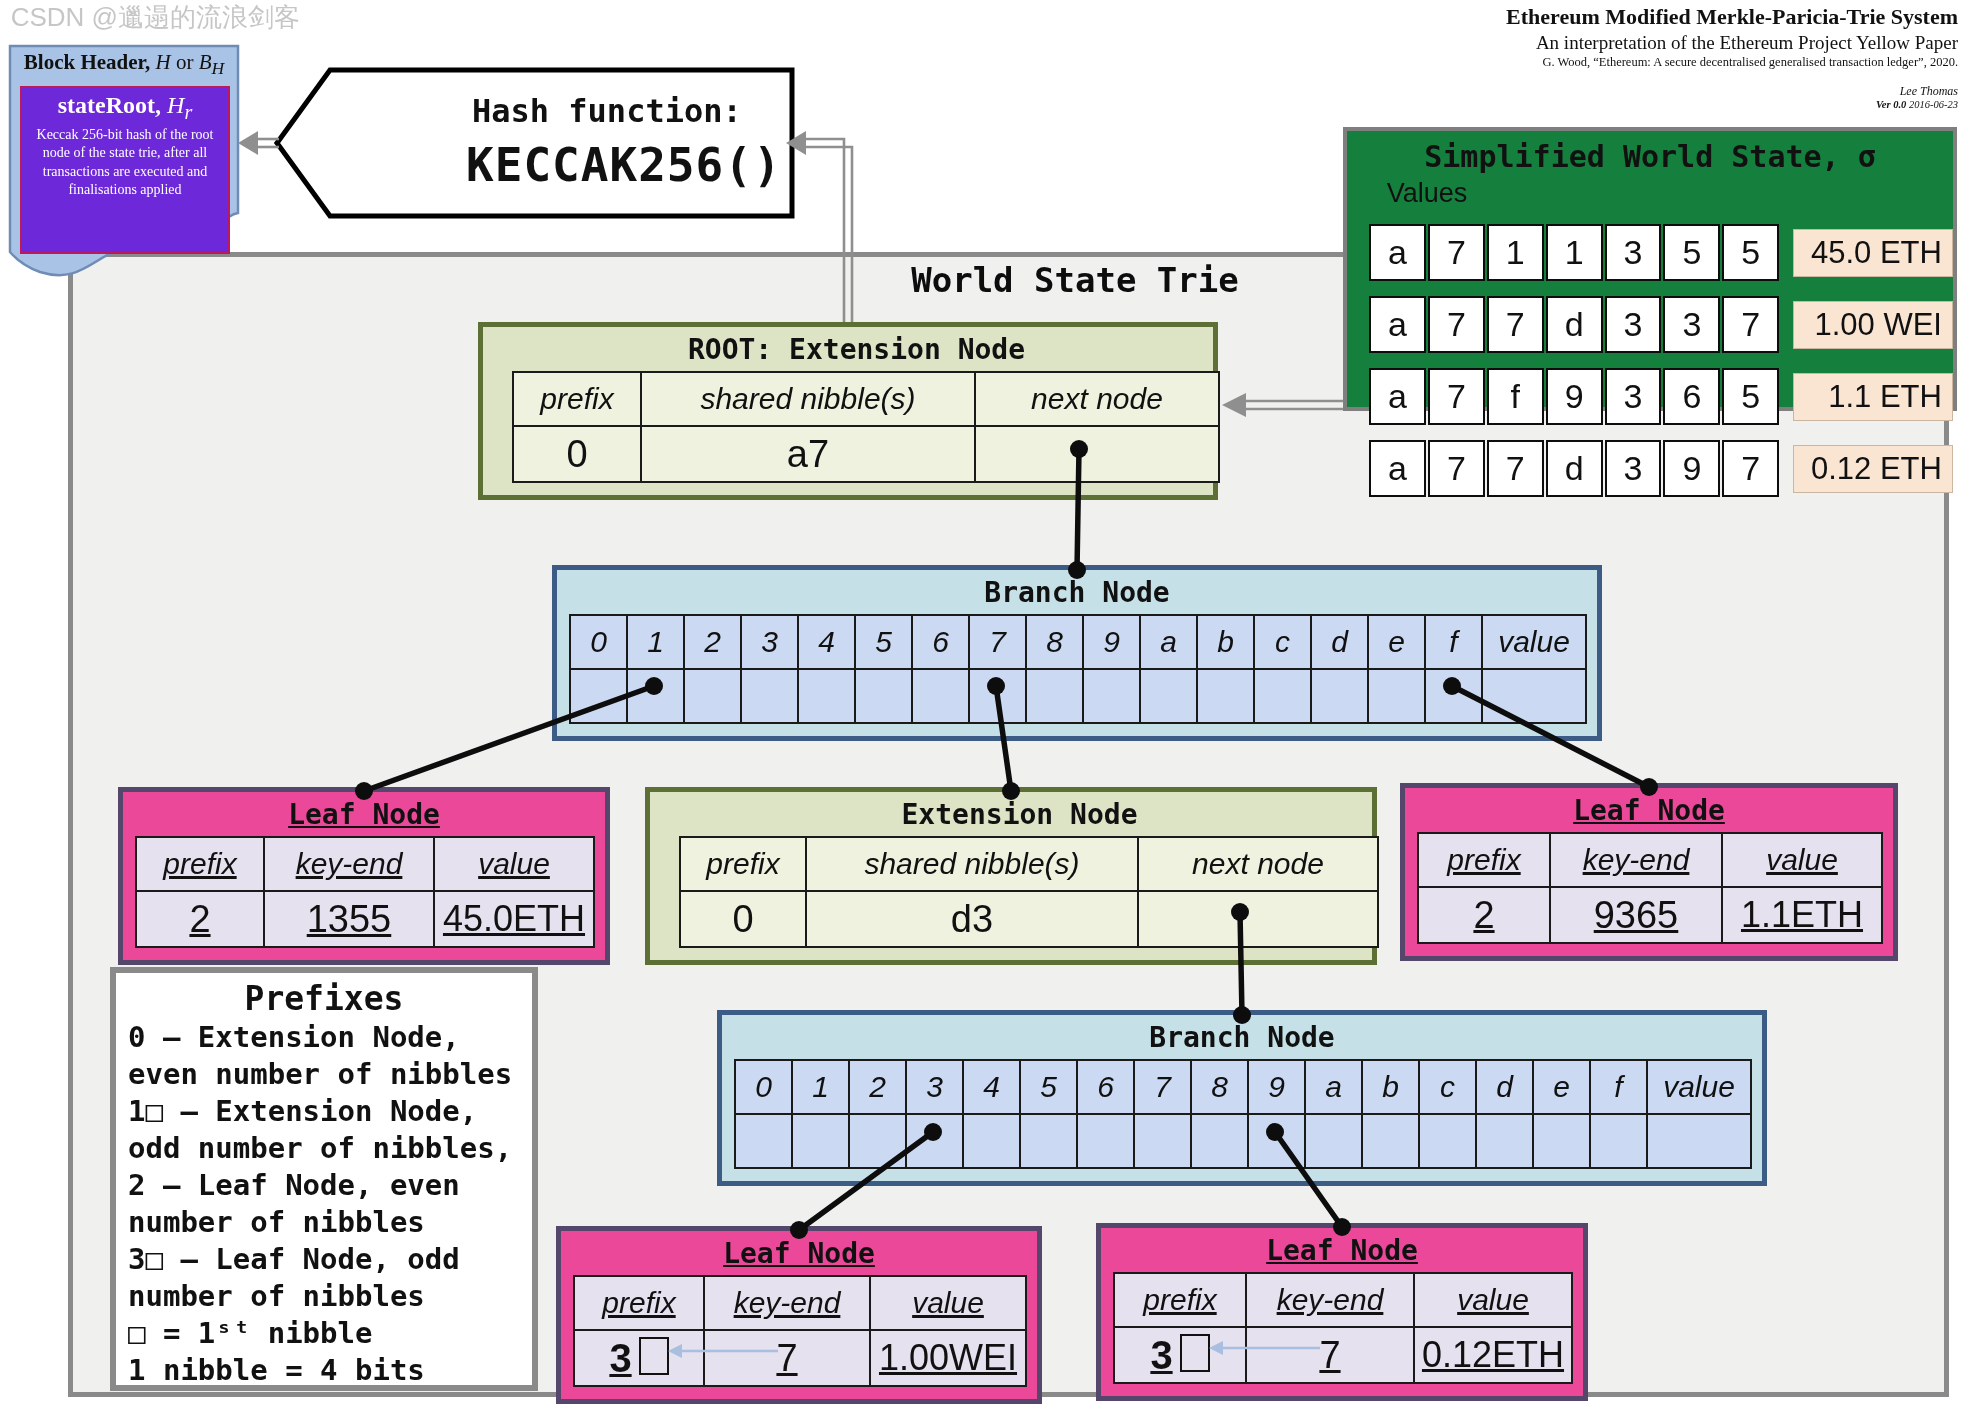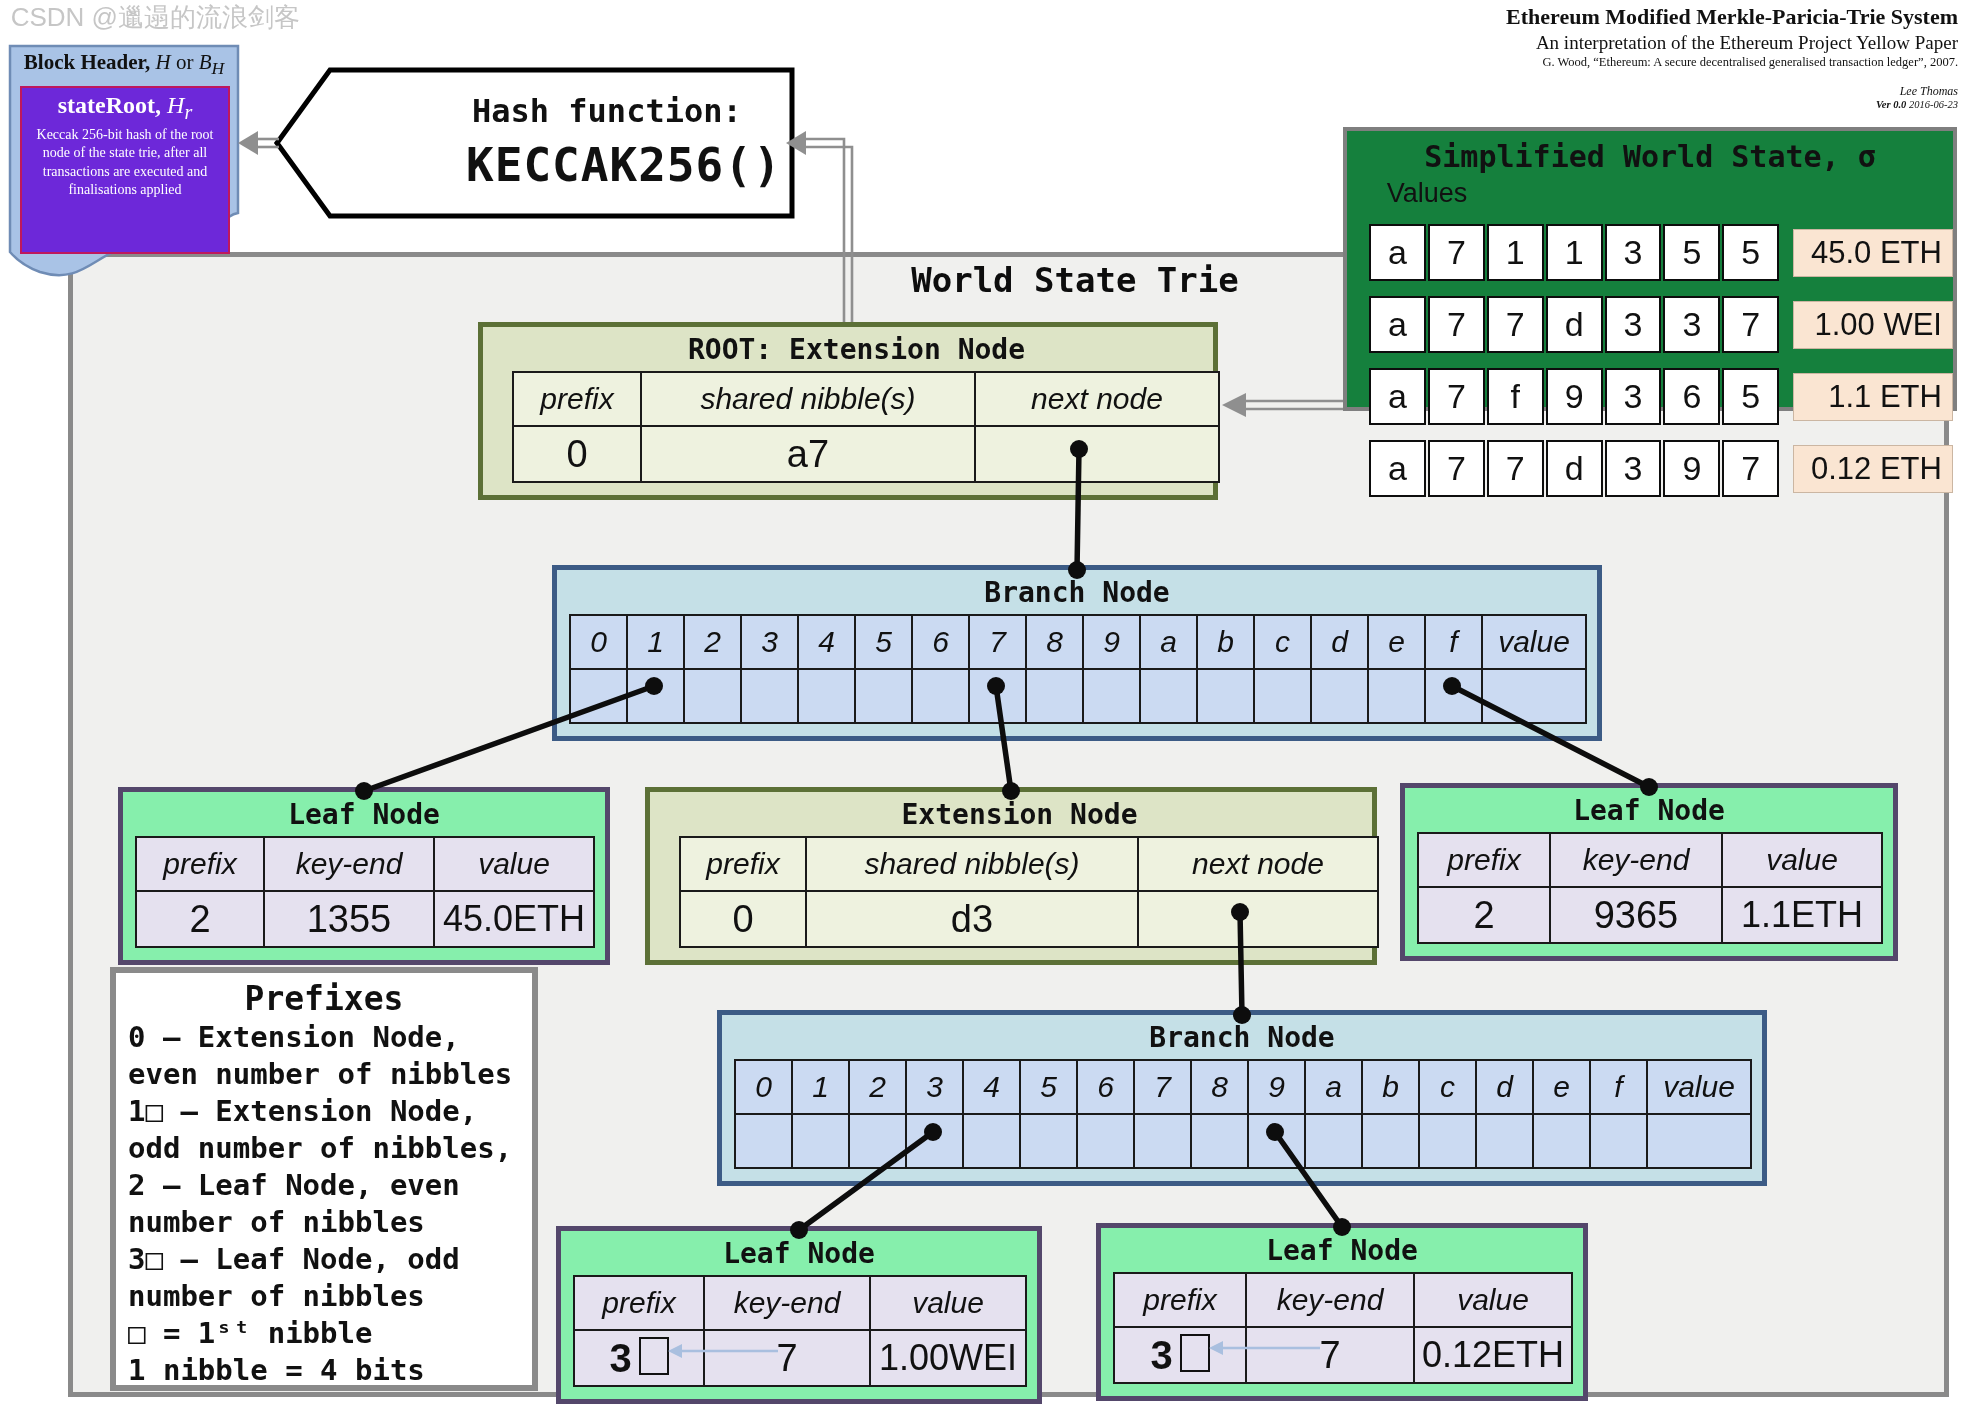--- a/index.html
+++ b/index.html
@@ -49,21 +49,21 @@
   .sws-row{display:flex;align-items:center;margin:15px 0 0 22px;height:57px;}
   .kcell{width:57px;height:57px;box-sizing:border-box;border:2.5px solid #0d0d0d;background:#fff;
       font-size:34px;text-align:center;line-height:53px;margin-right:2px;}
   .vchip{width:160px;height:48px;box-sizing:border-box;margin-left:12px;background:#fae5d2;
       border:1.5px solid #cbb6a2;font-size:31px;text-align:right;line-height:46px;padding-right:10px;}
 
   
   .node{position:absolute;box-sizing:border-box;padding:0 12px 12px 12px;z-index:10;}
   .node.green{border:5px solid #5c7036;background:#dde4c6;padding-left:29px;}
   .node.blue{border:5px solid #3c5b85;background:#c5e0e7;}
-  .node.purple{border:5px solid #54476b;background:#86efac;}
+  .node.purple{border:5px solid #54476b;background:#ec4899;text-decoration:underline;}
   .node-title{text-align:center;font-size:28px;height:44px;line-height:46px;
       font-family:"DejaVu Sans Mono","DejaVu Sans",monospace;font-weight:bold;}
   .node table{border-collapse:collapse;width:100%;table-layout:fixed;}
   .node td{border:2.4px solid #1a1a1a;text-align:center;overflow:hidden;}
   .green td{background:#eef2df;}
   .blue td{background:#cbdaf2;}
   .purple td{background:#e5e1ef;}
   tr.hdr td{height:50px;font-style:italic;font-size:30px;}
   tr.val td{height:52px;font-size:38px;}
   tr.val td.small{font-size:36px;}
@@ -92,21 +92,21 @@
   #connector-overlay{left:0;top:0;z-index:40;pointer-events:none;}
   #watermark{left:1660px;top:1360px;width:300px;text-align:right;font-size:26px;
       color:#c6c6c6;z-index:60;}
 </style>
 </head>
 <body>
 
 <div id="titleblock" class="abs serif">
   <div class="h1">Ethereum Modified Merkle-Paricia-Trie System</div>
   <div class="h2">An interpretation of the Ethereum Project Yellow Paper</div>
-  <div class="h3">G. Wood, “Ethereum: A secure decentralised  generalised  transaction ledger”, 2007.</div>
+  <div class="h3">G. Wood, “Ethereum: A secure decentralised  generalised  transaction ledger”, 2020.</div>
   <div class="h4">Lee Thomas</div>
   <div class="h5"><span class="v">Ver 0.0</span><span> 2016-06-23</span></div>
 </div>
 
 <div id="trie-container" class="abs"></div>
 <div id="trie-title" class="abs mono">World State Trie</div>
 
 <svg id="flag-svg" class="abs" width="240" height="260" viewBox="0 0 240 260">
   <path d="M4,6 H232 V173 C218,175 208,196 180,206 C152,216 144,198 116,208 C86,219 72,244 34,232 C20,227 10,219 4,212 Z" fill="#a9c3e6" stroke="#6f8cb5" stroke-width="2.5"></path>
 </svg>

